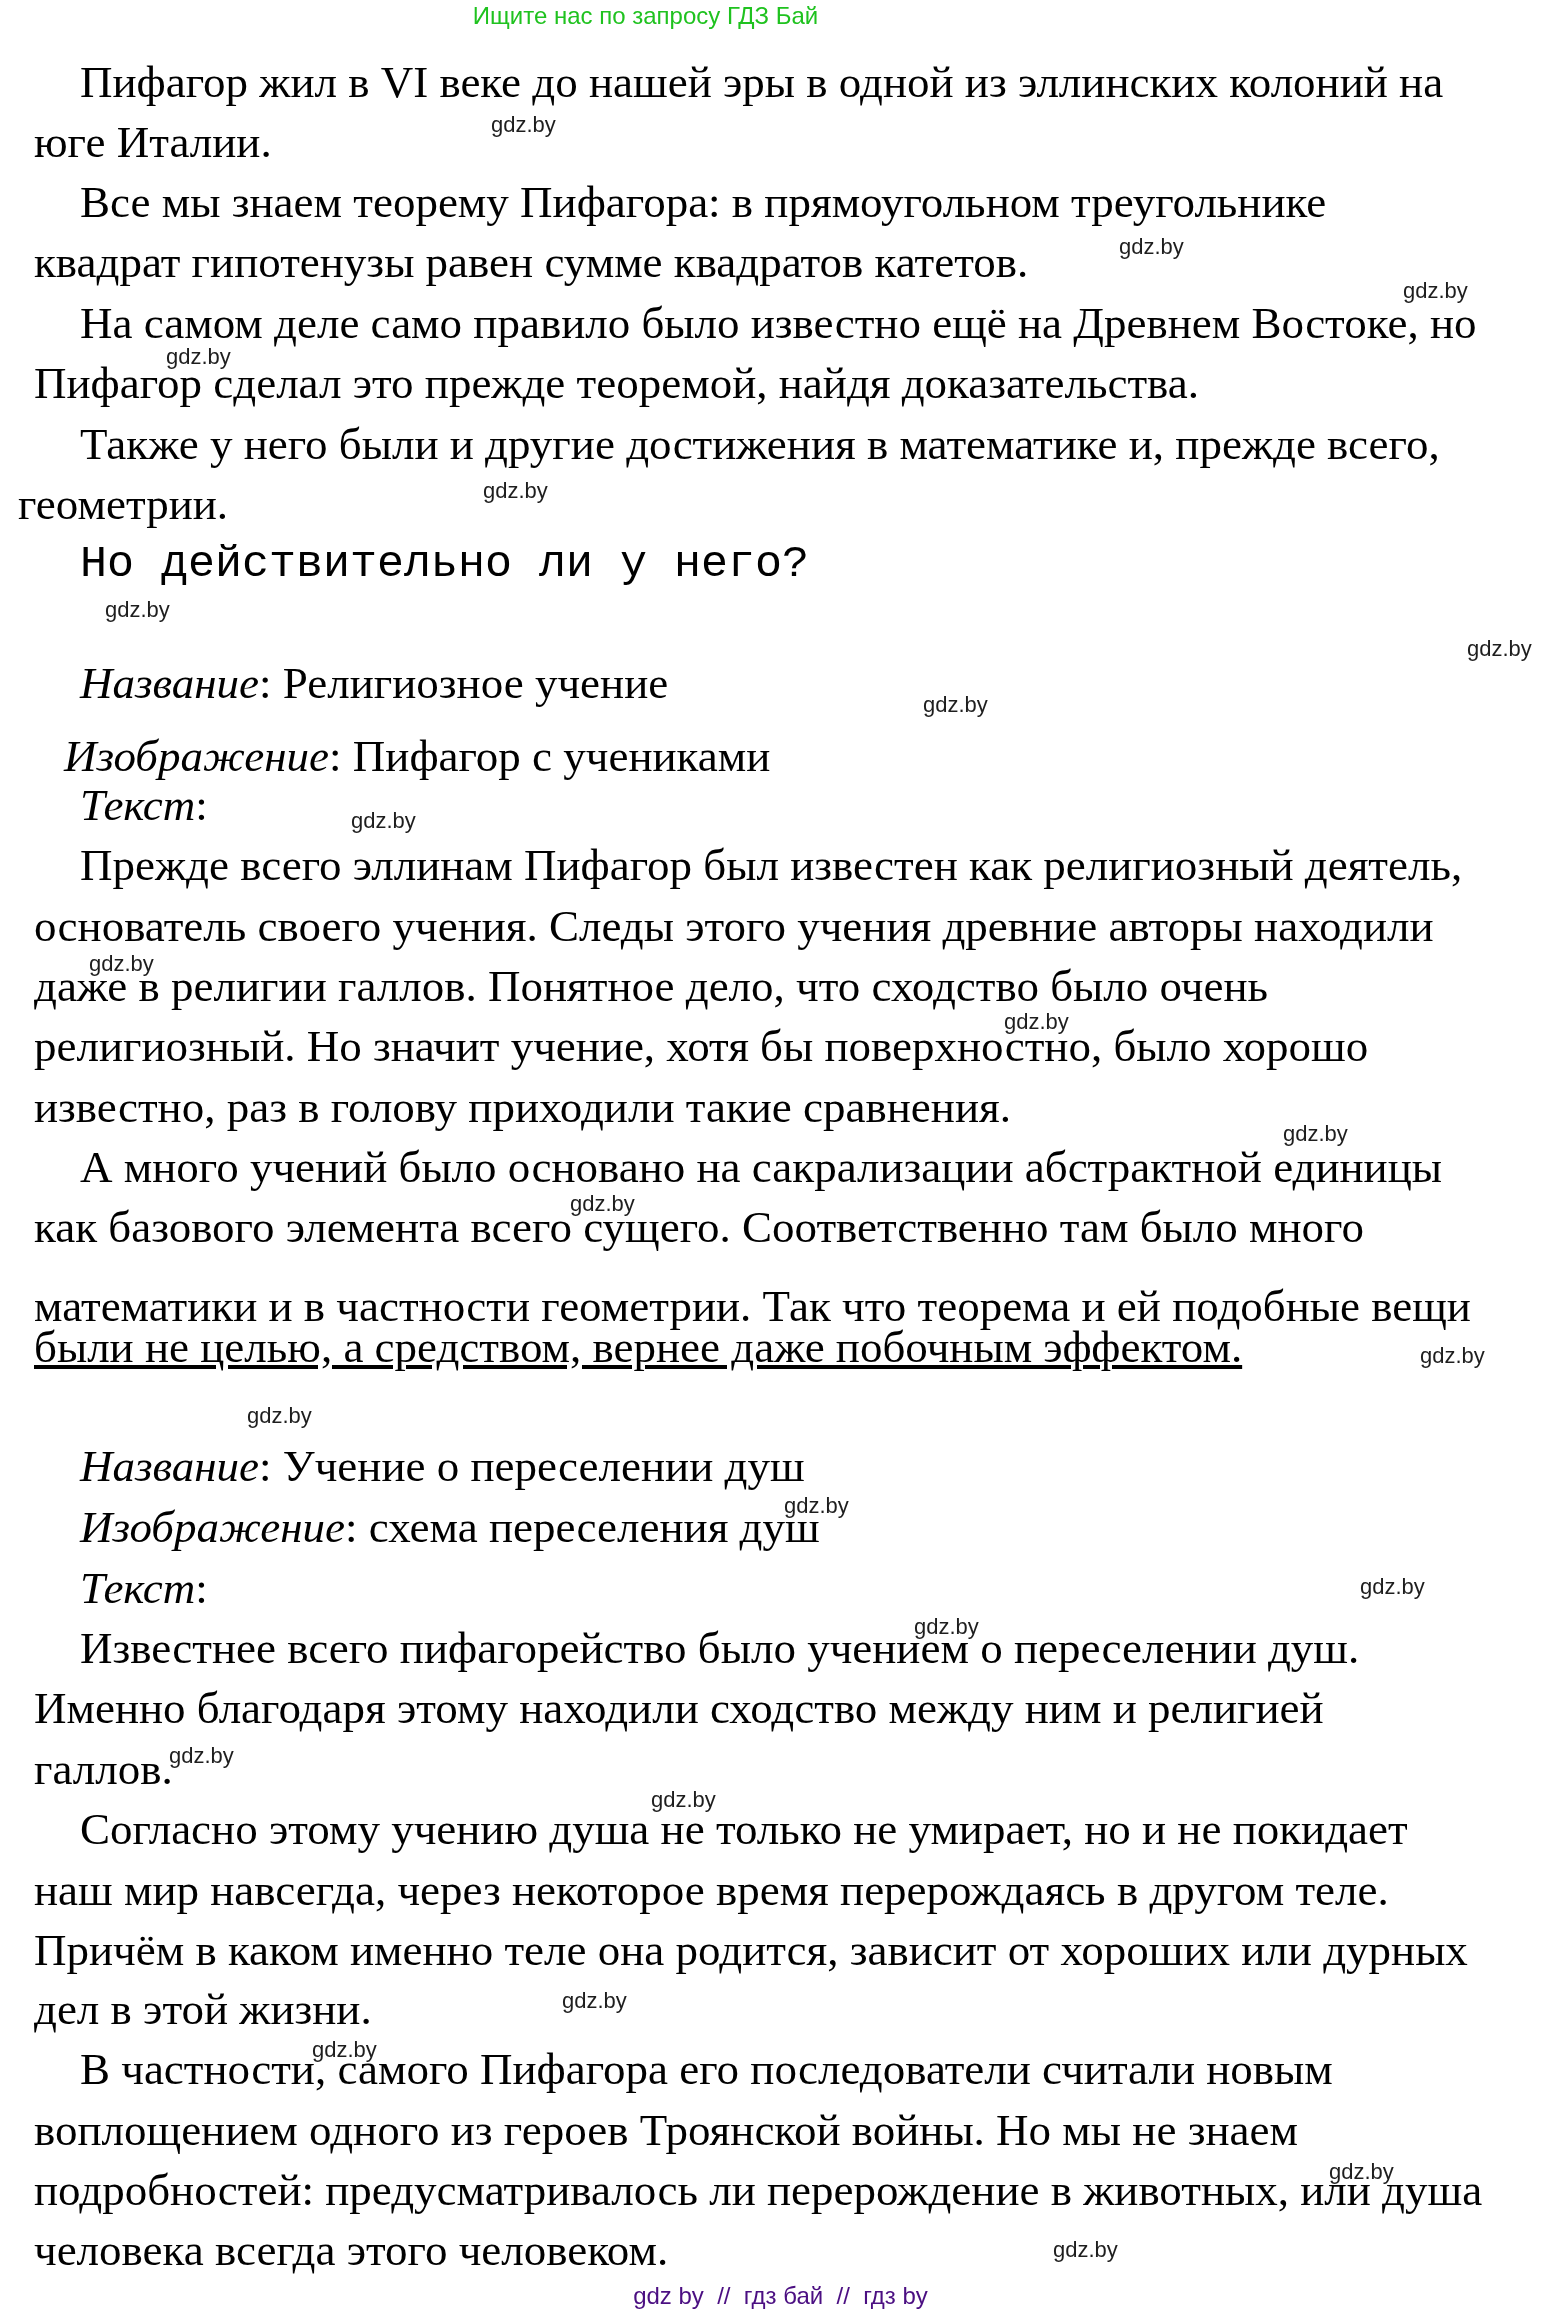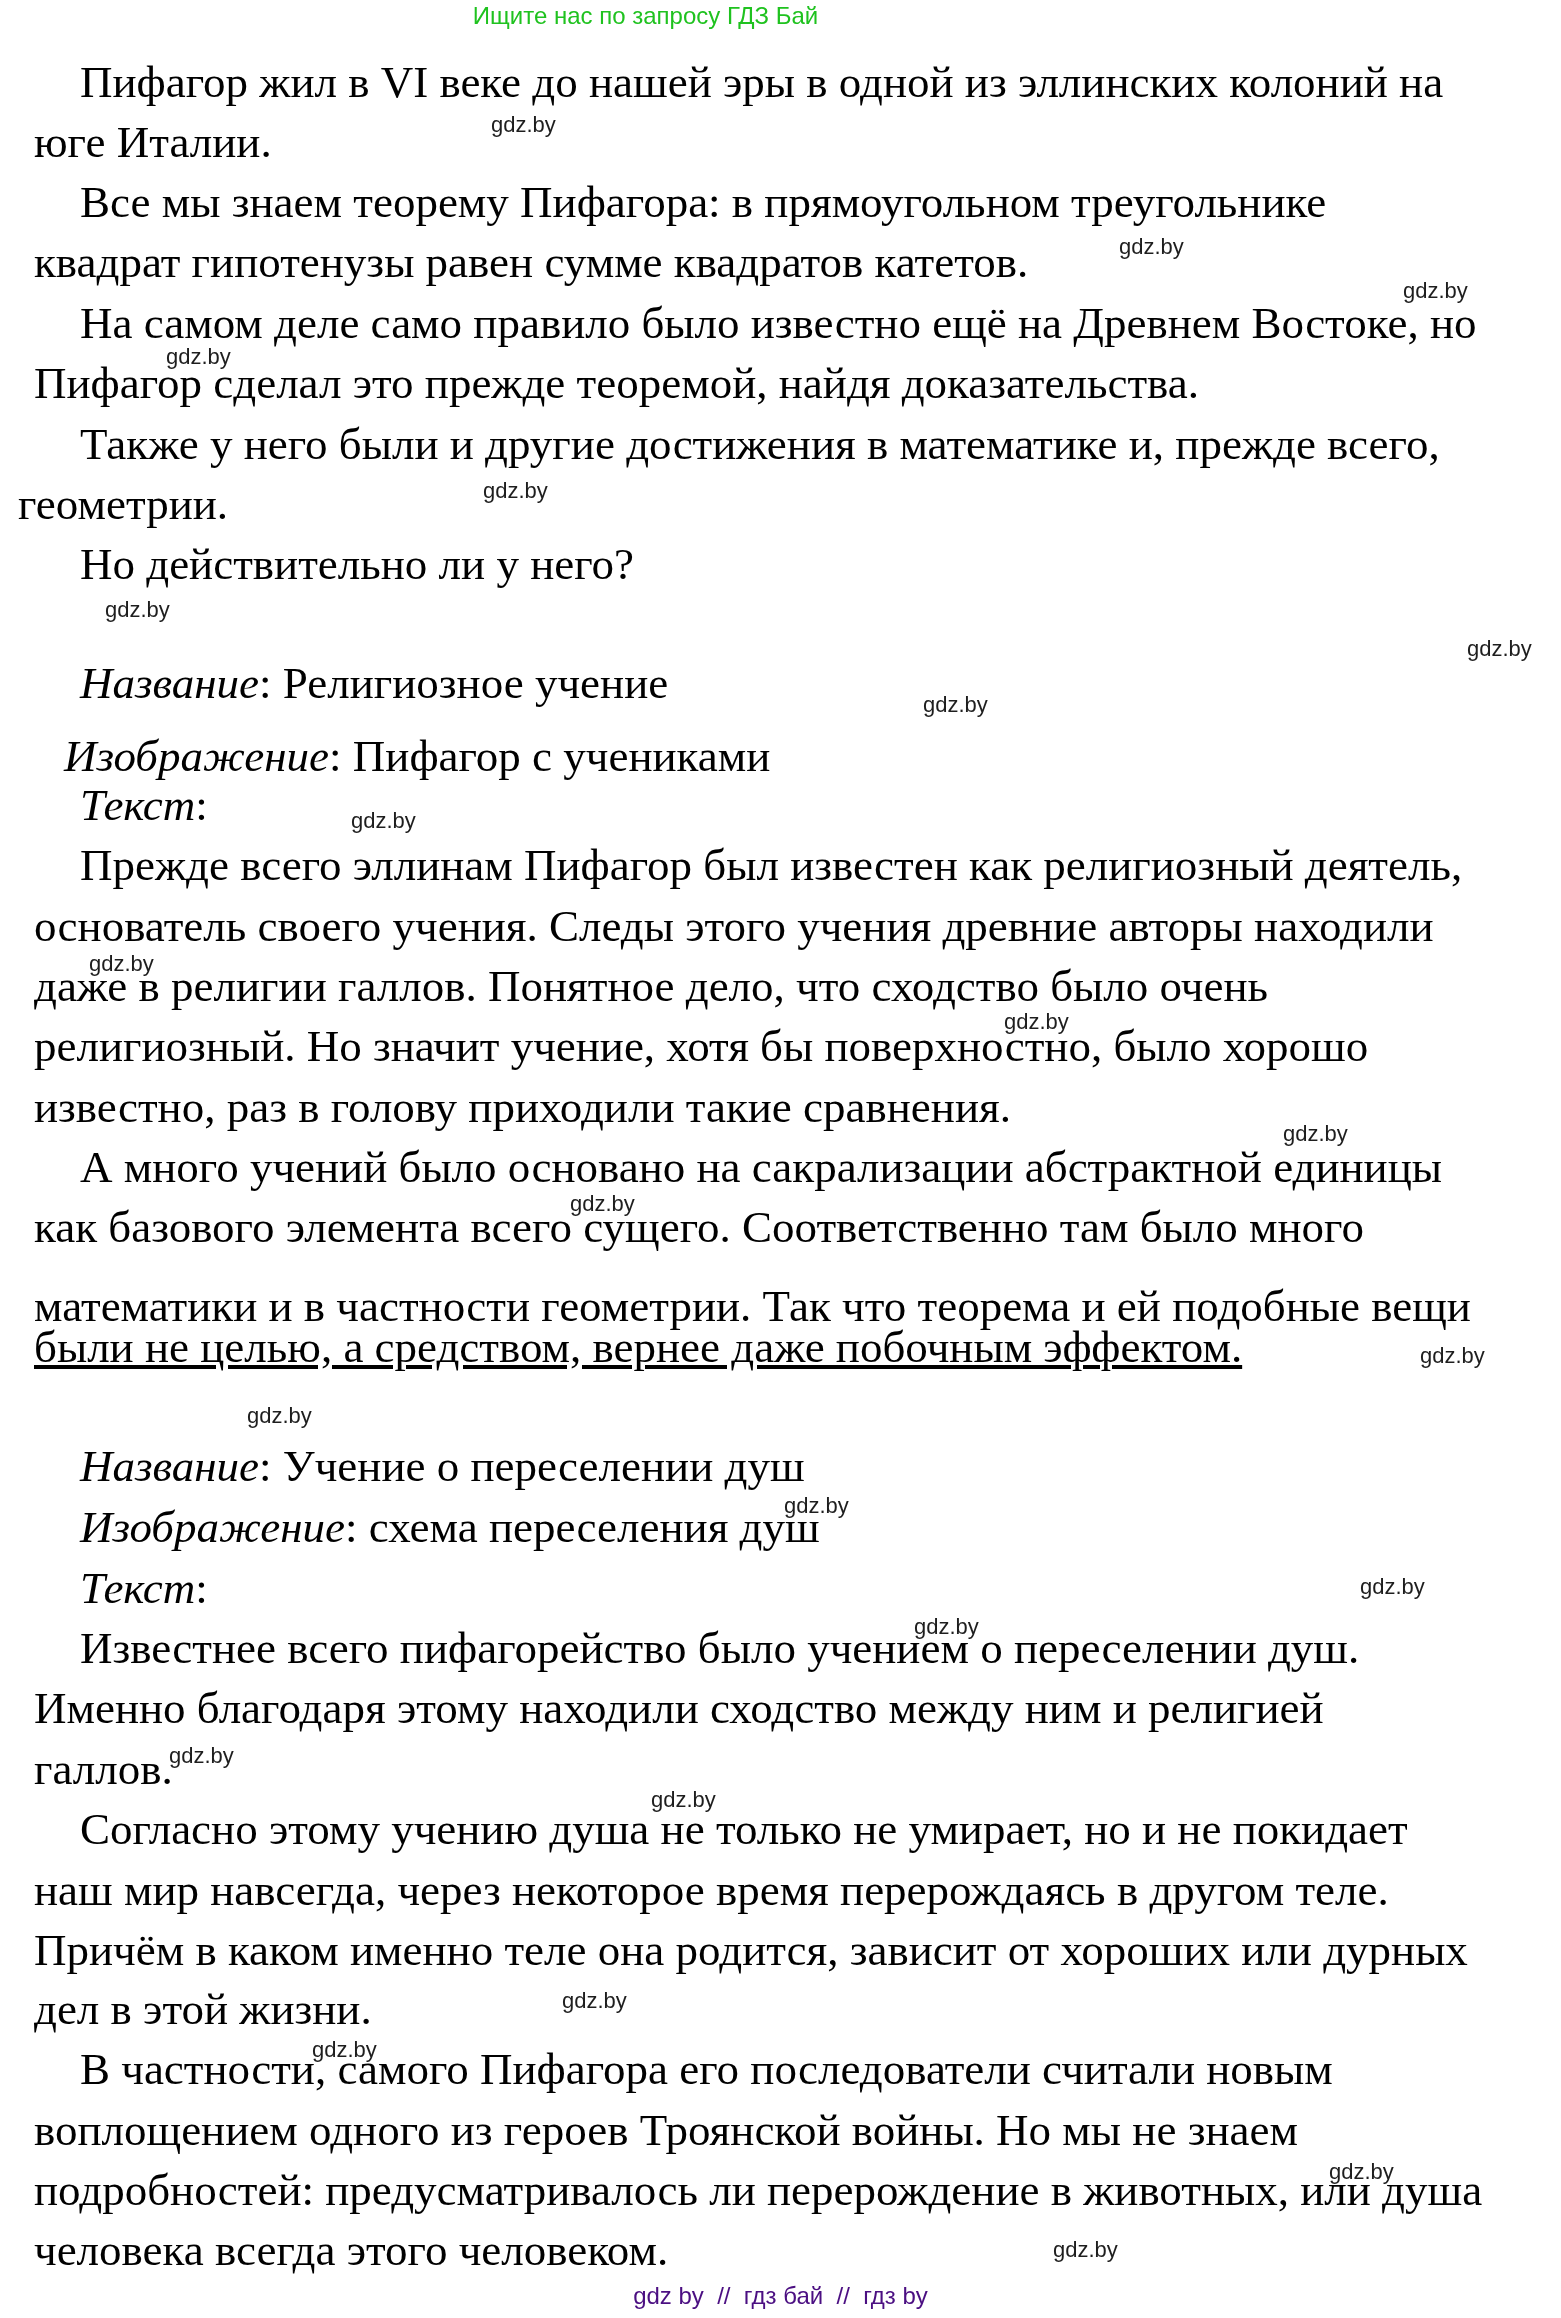--- a/index.html
+++ b/index.html
@@ -31,21 +31,21 @@
 <div class="header">Ищите нас по запросу ГДЗ Бай</div>
 
 <div class="line" style="left:80px; top:55px;">Пифагор жил в VI веке до нашей эры в одной из эллинских колоний на</div>
 <div class="line" style="left:34px;  top:115px;">юге Италии.</div>
 <div class="line" style="left:80px; top:175px;">Все мы знаем теорему Пифагора: в прямоугольном треугольнике</div>
 <div class="line" style="left:34px;  top:235px;">квадрат гипотенузы равен сумме квадратов катетов.</div>
 <div class="line" style="left:80px; top:296px;">На самом деле само правило было известно ещё на Древнем Востоке, но</div>
 <div class="line" style="left:34px;  top:356px;">Пифагор сделал это прежде теоремой, найдя доказательства.</div>
 <div class="line" style="left:80px; top:417px;">Также у него были и другие достижения в математике и, прежде всего,</div>
 <div class="line" style="left:18px;  top:477px;">геометрии.</div>
-<div class="line" style="left:80px; top:537px;">Но действительно ли у него?</div>
+<div class="line" style="left:80px; top:537px;font-family:Liberation Mono, monospace;">Но действительно ли у него?</div>
 
 <div class="line" style="left:80px; top:656px;">
   <span class="lbl">Название</span><span>: Религиозное учение</span>
 </div>
 <div class="line" style="left:64px; top:717px;margin-top:12px;">
   <span class="lbl">Изображение</span><span>: Пифагор с учениками</span>
 </div>
 <div class="line" style="left:80px; top:778px;">
   <span class="lbl">Текст</span><span>:</span>
 </div>

